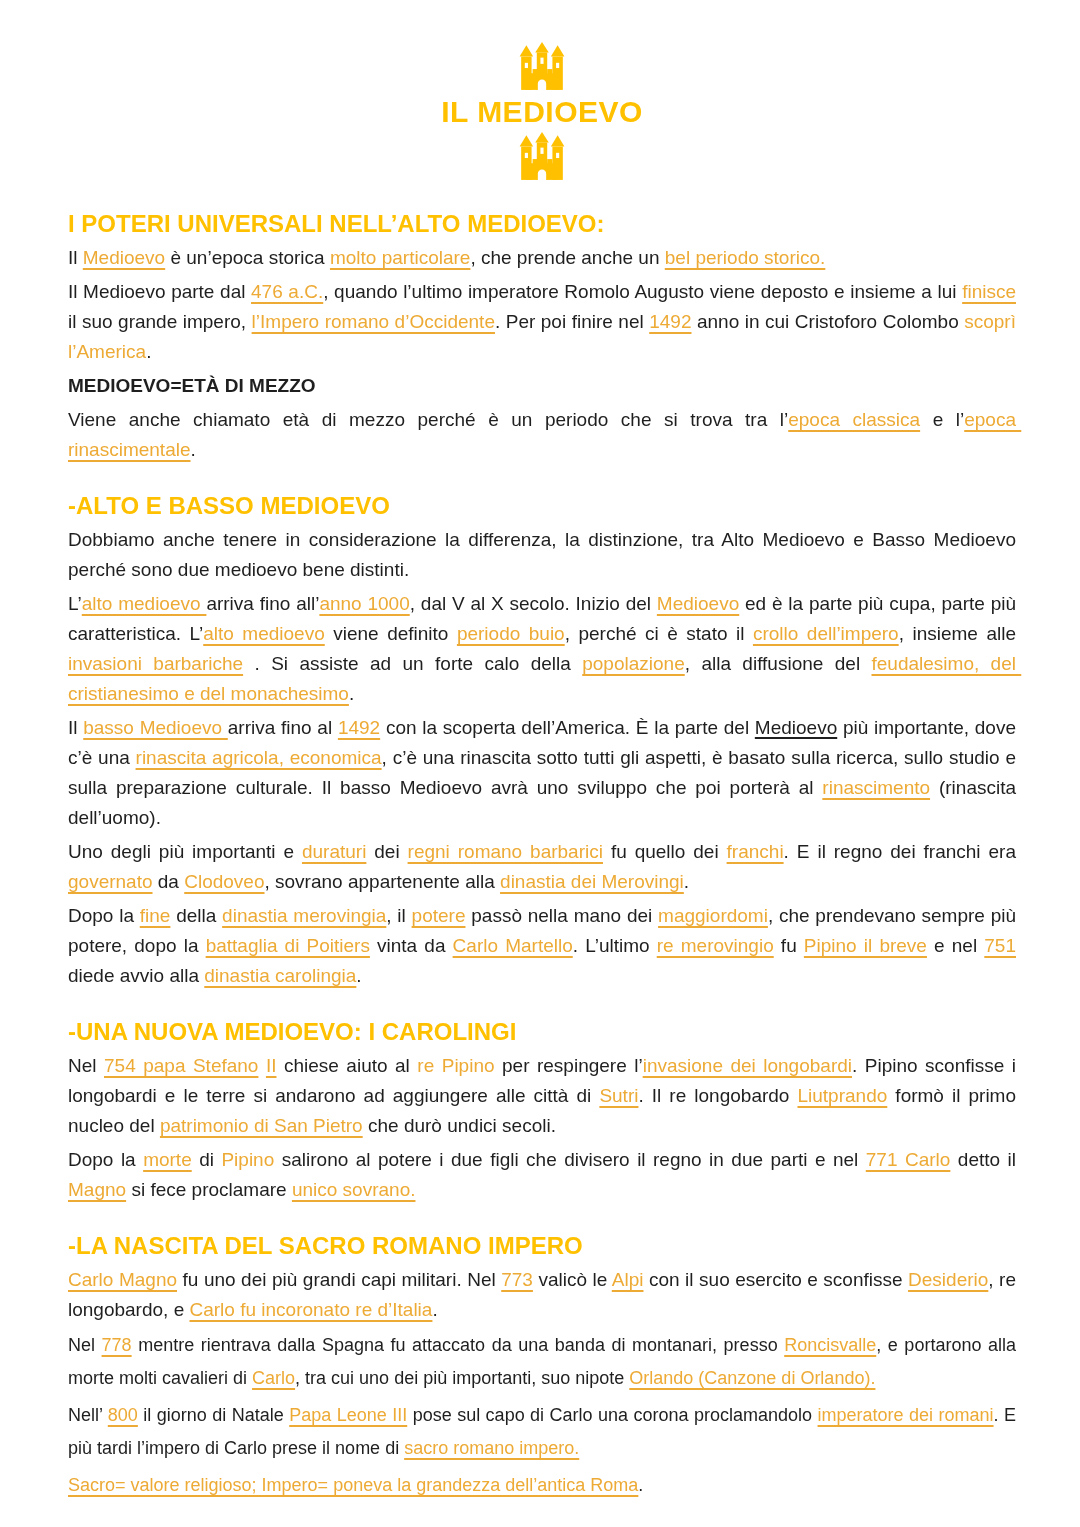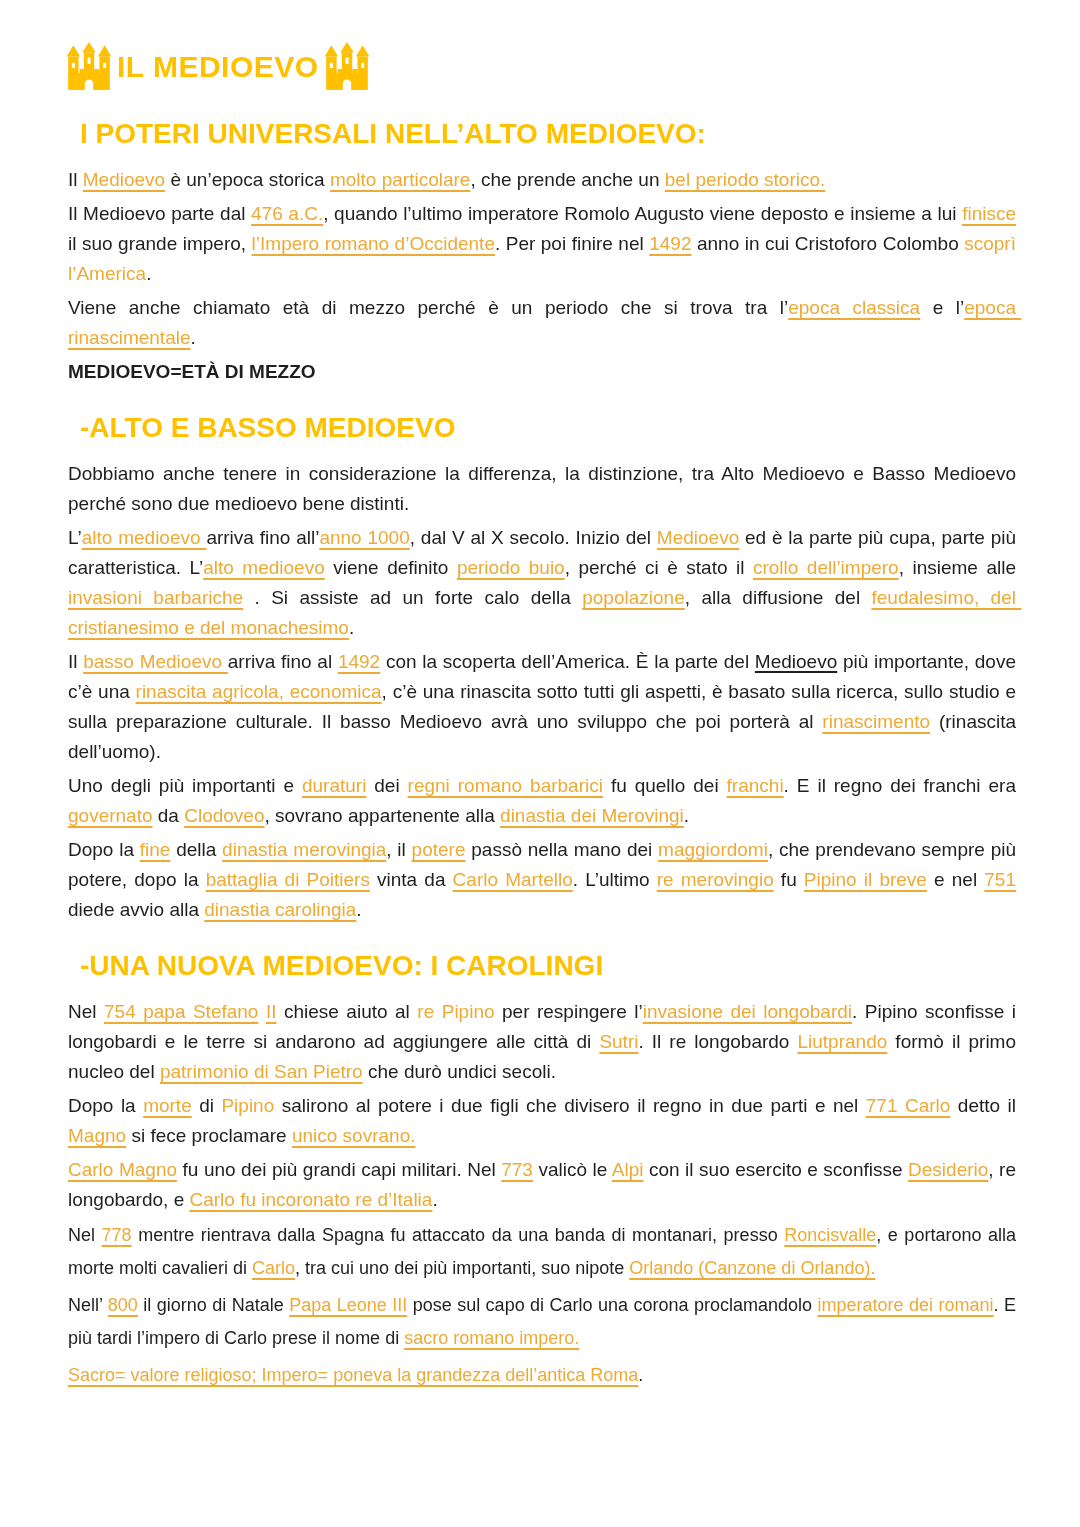--- a/index.html
+++ b/index.html
@@ -9,32 +9,33 @@
   }
   html,body{margin:0;padding:0;background:#ffffff;}
   body{
     width:1080px;height:1527px;
     font-family:"Liberation Sans","DejaVu Sans",sans-serif;
     color:var(--ink);
     overflow:hidden;
   }
   .page{padding:42px 60px 0 64px;}
   .doc-header{
-    display:flex;align-items:center;gap:3px;
+    display:flex;justify-content:center;align-items:center;gap:3px;
     margin:0 0 26px 0;
+    flex-direction:column;
   }
   .doc-title{
     margin:0;
     font-size:30px;font-weight:700;color:var(--gold);
     letter-spacing:.5px;
   }
   .castle{width:50px;height:50px;display:block;}
   .h1,.h2{
-    font-size:28px;font-weight:700;color:var(--gold);
-    line-height:31px;margin:16px;
+    font-size:24px;font-weight:700;color:var(--gold);
+    line-height:31px;margin:4px;
   }
   .gap-top{margin-top:25px;}
   .para{
     margin:4px;font-size:19px;line-height:30px;
     text-align:justify;
   }
   .para-small{font-size:18px;line-height:33px;}
   .run{white-space:pre-wrap;}
   .run-bold{font-weight:700;}
   .run-hl{
@@ -106,30 +107,31 @@
           <path d="M20 46 v-6 a4 4 0 0 1 8 0 v6 z"></path>
         </g>
       </svg>
     </span>
   </header>
 
   <main>
       <div class="h1">I POTERI UNIVERSALI NELL’ALTO MEDIOEVO:</div>
       <p class="para"><span class="run">Il </span><span class="run run-hl">Medioevo</span><span class="run"> è un’epoca storica </span><span class="run run-hl">molto particolare</span><span class="run">, che prende anche un </span><span class="run run-hl">bel periodo storico.</span></p>
       <p class="para"><span class="run">Il Medioevo parte dal </span><span class="run run-hl">476 a.C.</span><span class="run">, quando l’ultimo imperatore Romolo Augusto viene deposto e insieme a lui </span><span class="run run-hl">finisce</span><span class="run"> il suo grande impero, </span><span class="run run-hl">l’Impero romano d’Occidente</span><span class="run">. Per poi finire nel </span><span class="run run-hl">1492</span><span class="run"> anno in cui Cristoforo Colombo </span><span class="run run-y">scoprì l’America</span><span class="run">.</span></p>
+      <p class="para"><span class="run run-bold">MEDIOEVO=ETÀ DI MEZZO</span></p>
       <p class="para"><span class="run">Viene anche chiamato età di mezzo perché è un periodo che si trova tra l’</span><span class="run run-hl">epoca classica</span><span class="run"> e l’</span><span class="run run-hl">epoca rinascimentale</span><span class="run">.</span></p>
-      <p class="para"><span class="run run-bold">MEDIOEVO=ETÀ DI MEZZO</span></p>
       <div class="h2 gap-top">-ALTO E BASSO MEDIOEVO</div>
       <p class="para"><span class="run">Dobbiamo anche tenere in considerazione la differenza, la distinzione, tra Alto Medioevo e Basso Medioevo perché sono due medioevo bene distinti.</span></p>
       <p class="para"><span class="run">L’</span><span class="run run-hl">alto medioevo </span><span class="run">arriva fino all’</span><span class="run run-hl">anno 1000</span><span class="run">, dal V al X secolo. Inizio del </span><span class="run run-hl">Medioevo</span><span class="run"> ed è la parte più cupa, parte più caratteristica. L’</span><span class="run run-hl">alto medioevo</span><span class="run"> viene definito </span><span class="run run-hl">periodo buio</span><span class="run">, perché ci è stato il </span><span class="run run-hl">crollo dell’impero</span><span class="run">, insieme alle </span><span class="run run-hl">invasioni barbariche</span><span class="run"> . Si assiste ad un forte calo della </span><span class="run run-hl">popolazione</span><span class="run">, alla diffusione del </span><span class="run run-hl">feudalesimo, del cristianesimo e del monachesimo</span><span class="run">.</span></p>
       <p class="para"><span class="run">Il </span><span class="run run-hl">basso Medioevo </span><span class="run">arriva fino al </span><span class="run run-hl">1492</span><span class="run"> con la scoperta dell’America. È la parte del </span><span class="run run-u">Medioevo</span><span class="run"> più importante, dove c’è una </span><span class="run run-hl">rinascita agricola, economica</span><span class="run">, c’è una rinascita sotto tutti gli aspetti, è basato sulla ricerca, sullo studio e sulla preparazione culturale. Il basso Medioevo avrà uno sviluppo che poi porterà al </span><span class="run run-hl">rinascimento</span><span class="run"> (rinascita dell’uomo).</span></p>
       <p class="para"><span class="run">Uno degli più importanti e </span><span class="run run-hl">duraturi</span><span class="run"> dei </span><span class="run run-hl">regni romano barbarici</span><span class="run"> fu quello dei </span><span class="run run-hl">franchi</span><span class="run">. E il regno dei franchi era </span><span class="run run-hl">governato</span><span class="run"> da </span><span class="run run-hl">Clodoveo</span><span class="run">, sovrano appartenente alla </span><span class="run run-hl">dinastia dei Merovingi</span><span class="run">.</span></p>
       <p class="para"><span class="run">Dopo la </span><span class="run run-hl">fine</span><span class="run"> della </span><span class="run run-hl">dinastia merovingia</span><span class="run">, il </span><span class="run run-hl">potere</span><span class="run"> passò nella mano dei </span><span class="run run-hl">maggiordomi</span><span class="run">, che prendevano sempre più potere, dopo la </span><span class="run run-hl">battaglia di Poitiers</span><span class="run"> vinta da </span><span class="run run-hl">Carlo Martello</span><span class="run">. L’ultimo </span><span class="run run-hl">re merovingio</span><span class="run"> fu </span><span class="run run-hl">Pipino il breve</span><span class="run"> e nel </span><span class="run run-hl">751</span><span class="run"> diede avvio alla </span><span class="run run-hl">dinastia carolingia</span><span class="run">.</span></p>
       <div class="h2 gap-top">-UNA NUOVA MEDIOEVO: I CAROLINGI</div>
       <p class="para"><span class="run">Nel </span><span class="run run-hl">754 papa Stefano</span><span class="run"> </span><span class="run run-hl">II</span><span class="run"> chiese aiuto al </span><span class="run run-y">re Pipino</span><span class="run"> per respingere l’</span><span class="run run-hl">invasione dei longobardi</span><span class="run">. Pipino sconfisse i longobardi e le terre si andarono ad aggiungere alle città di </span><span class="run run-hl">Sutri</span><span class="run">. Il re longobardo </span><span class="run run-hl">Liutprando</span><span class="run"> formò il primo nucleo del </span><span class="run run-hl">patrimonio di San Pietro</span><span class="run"> che durò undici secoli.</span></p>
       <p class="para"><span class="run">Dopo la </span><span class="run run-hl">morte</span><span class="run"> di </span><span class="run run-y">Pipino</span><span class="run"> salirono al potere i due figli che divisero il regno in due parti e nel </span><span class="run run-hl">771 Carlo</span><span class="run"> detto il </span><span class="run run-hl">Magno</span><span class="run"> si fece proclamare </span><span class="run run-hl">unico sovrano.</span></p>
+      <div class="h2 gap-top">-LA NASCITA DEL SACRO ROMANO IMPERO</div>
       <p class="para"><span class="run run-hl">Carlo Magno</span><span class="run"> fu uno dei più grandi capi militari. Nel </span><span class="run run-hl">773</span><span class="run"> valicò le </span><span class="run run-hl">Alpi</span><span class="run"> con il suo esercito e sconfisse </span><span class="run run-hl">Desiderio</span><span class="run">, re longobardo, e </span><span class="run run-hl">Carlo fu incoronato re d’Italia</span><span class="run">.</span></p>
       <p class="para para-small"><span class="run">Nel </span><span class="run run-hl">778</span><span class="run"> mentre rientrava dalla Spagna fu attaccato da una banda di montanari, presso </span><span class="run run-hl">Roncisvalle</span><span class="run">, e portarono alla morte molti cavalieri di </span><span class="run run-hl">Carlo</span><span class="run">, tra cui uno dei più importanti, suo nipote </span><span class="run run-hl">Orlando (Canzone di Orlando).</span></p>
       <p class="para para-small"><span class="run">Nell’ </span><span class="run run-hl">800</span><span class="run"> il giorno di Natale </span><span class="run run-hl">Papa Leone III</span><span class="run"> pose sul capo di Carlo una corona proclamandolo </span><span class="run run-hl">imperatore dei romani</span><span class="run">. E più tardi l’impero di Carlo prese il nome di </span><span class="run run-hl">sacro romano impero.</span></p>
       <p class="para para-small"><span class="run run-hl">Sacro= valore religioso; Impero= poneva la grandezza dell’antica Roma</span><span class="run">.</span></p>
     </main>
 
 </div>
 
 </body></html>

